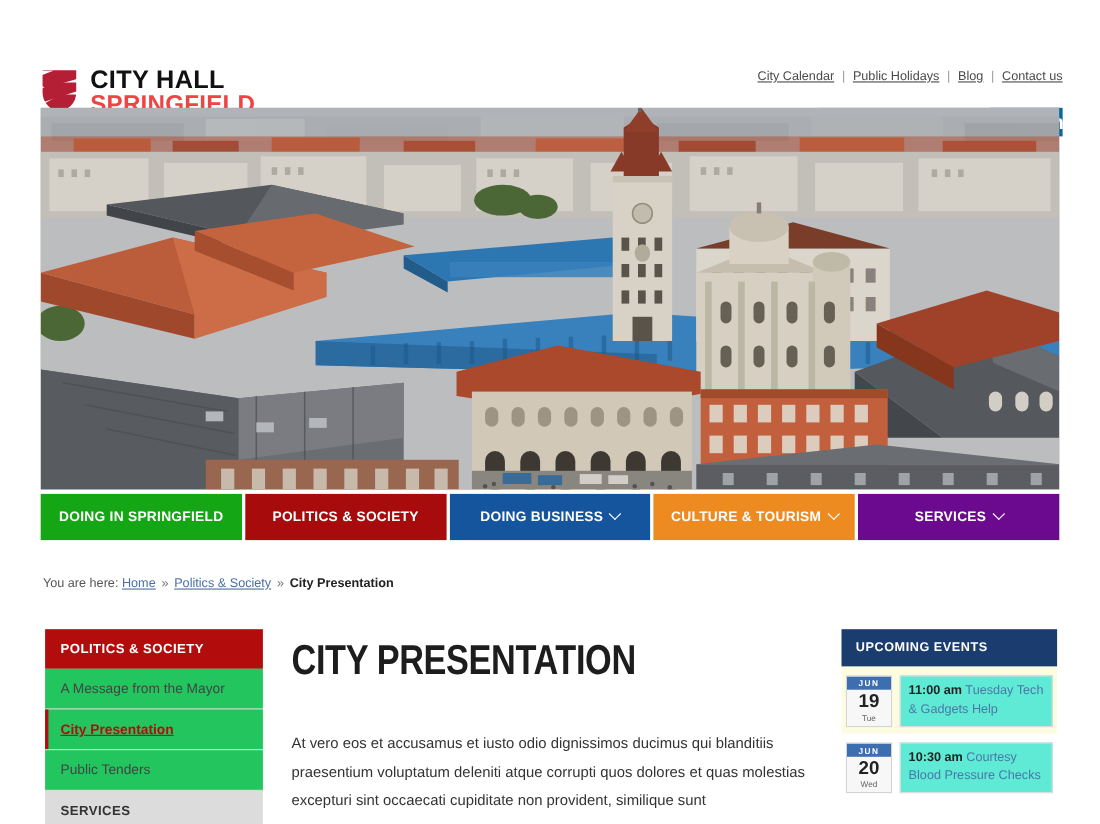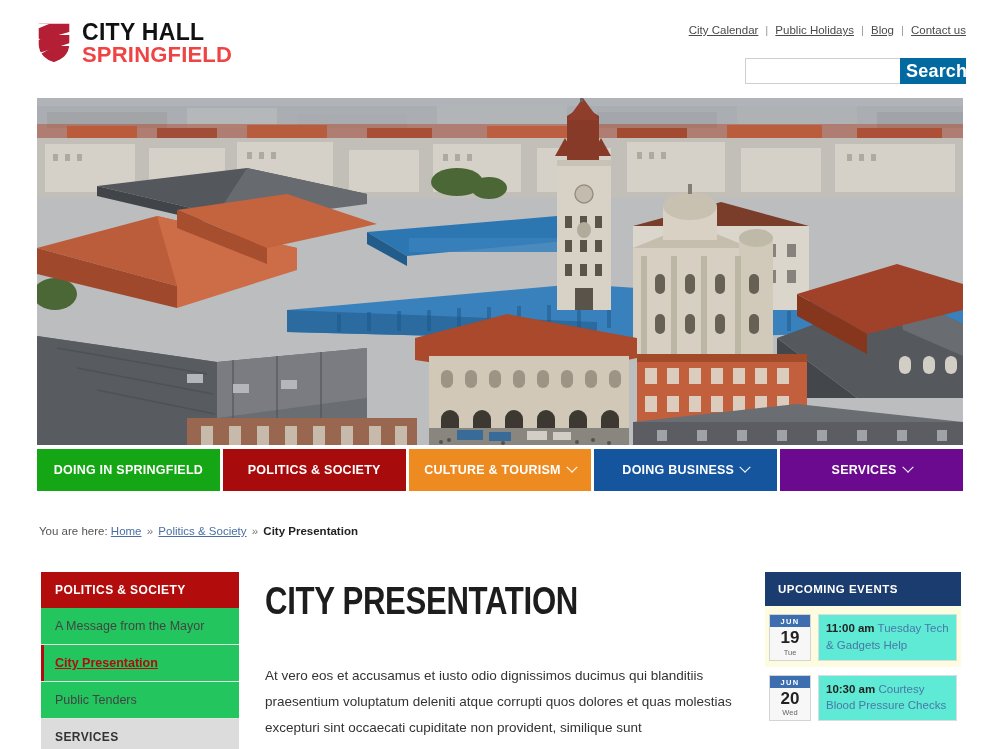--- a/index.html
+++ b/index.html
@@ -7,21 +7,21 @@
     margin: 0; padding: 0;
     width: 1000px; height: 749px;
     overflow: hidden;
     background: #ffffff;
     font-family: "Liberation Sans", sans-serif;
     -webkit-font-smoothing: antialiased;
   }
   .page { position: relative; width: 1000px; height: 749px; background: #fff; overflow: hidden; }
 
   
-  .header { position: relative; height: 98px; }
+  .header { position: relative; height: 98px; margin-top: 40px; }
 
   .logo { position: absolute; left: 37px; top: 21px; display: flex; align-items: center; gap: 11px; }
   .shield { width: 34px; height: 42px; position: relative; flex: none; }
   .logo-text { line-height: 0.98; }
   .logo-l1 {
     font-family: "Liberation Sans", sans-serif;
     font-size: 23px; font-weight: 700; letter-spacing: 0.3px;
     color: #111; display: block;
   }
   .logo-l2 {
@@ -561,26 +561,26 @@
     </svg>
   </div>
 
   <div class="mainnav">
     <div class="navitem" style="background:#14a614">
       <span>DOING IN SPRINGFIELD</span>
     </div>
     <div class="navitem" style="background:#a80b0b">
       <span>POLITICS &amp; SOCIETY</span>
     </div>
+    <div class="navitem" style="background:#15559e">
+      <span>DOING BUSINESS</span>
+      <span class="caret"></span>
+    </div>
     <div class="navitem" style="background:#ed8b21">
       <span>CULTURE &amp; TOURISM</span>
-      <span class="caret"></span>
-    </div>
-    <div class="navitem" style="background:#15559e">
-      <span>DOING BUSINESS</span>
       <span class="caret"></span>
     </div>
     <div class="navitem" style="background:#6b0a8f">
       <span>SERVICES</span>
       <span class="caret"></span>
     </div>
   </div>
 
   <div class="breadcrumb">
     <span>You are here:</span>

